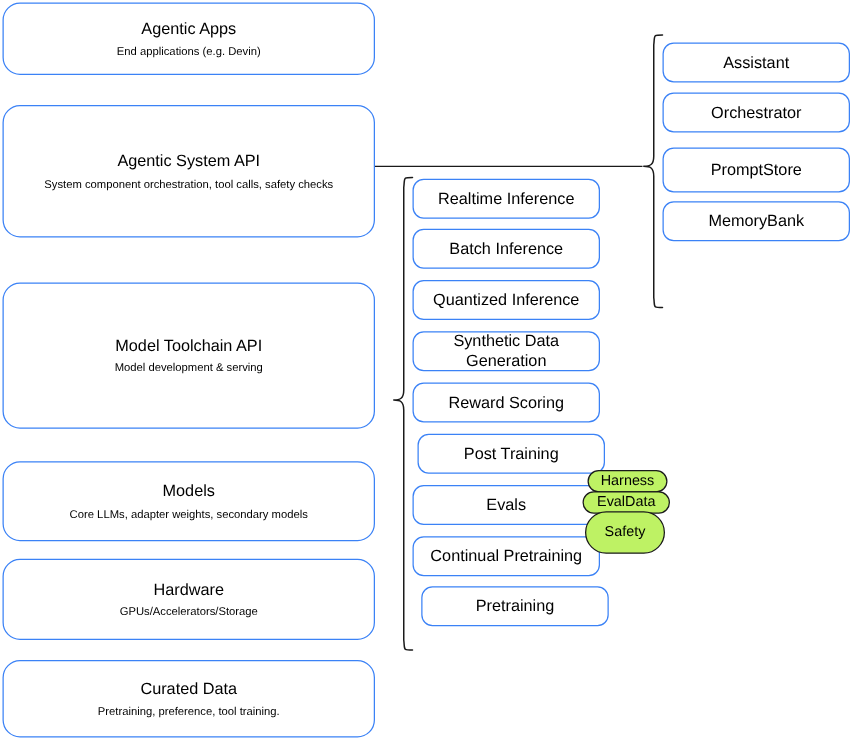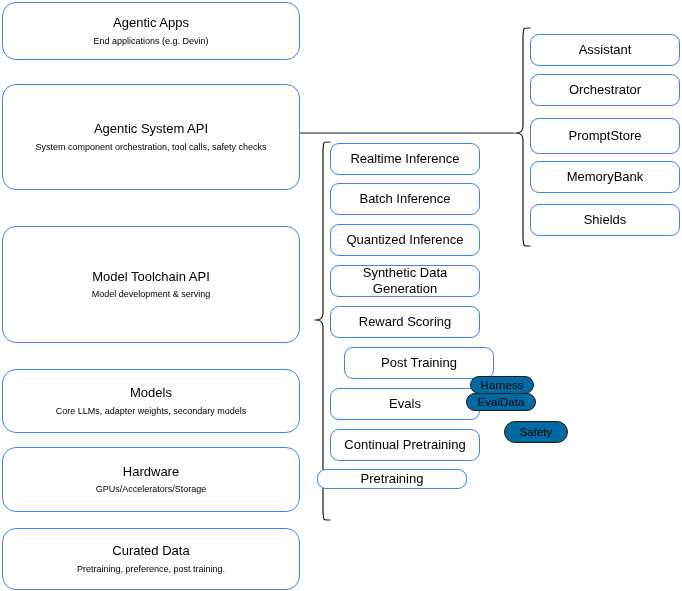--- a/index.html
+++ b/index.html
@@ -43,21 +43,21 @@
     color: #000;
     margin-top: 5px;
   }
   .chip {
     font-size: 13px;
     border-radius: 9px;
   }
   .pill {
     position: absolute;
     box-sizing: border-box;
-    background: #0369a1;
+    background: #bef264;
     border: 1px solid #1a1a1a;
     border-radius: 999px;
     font-size: 11.5px;
     display: flex;
     align-items: center;
     justify-content: center;
     text-align: center;
     z-index: 5;
   }
   .brace {
@@ -99,21 +99,21 @@
     <div class="sub">GPUs/Accelerators/Storage</div>
   </div>
 
   <div class="node layer" style="left:2px; top:369px; width:298px; height:64px;">
     <div class="title">Models</div>
     <div class="sub">Core LLMs, adapter weights, secondary models</div>
   </div>
 
   <div class="node layer" style="left:2px; top:528px; width:298px; height:62px;">
     <div class="title">Curated Data</div>
-    <div class="sub">Pretraining, preference, post training.</div>
+    <div class="sub">Pretraining, preference, tool training.</div>
   </div>
 
   <div class="connector" style="left:300px; top:126px; width:216px; height:14px;">
     <svg width="216" height="14" viewBox="0 0 216 14">
       <path d="M0 7 L214 7" fill="none" stroke="#1a1a1a" stroke-width="1"></path>
     </svg>
   </div>
 
   <div class="brace" style="left:512px; top:26px; width:20px; height:222px;">
     <svg width="20" height="222" viewBox="0 0 20 222">
@@ -126,23 +126,20 @@
   </div>
   <div class="node chip" style="left:530px; top:74px; width:150px; height:32px;">
     <span>Orchestrator</span>
   </div>
   <div class="node chip" style="left:530px; top:118px; width:150px; height:36px;">
     <span>PromptStore</span>
   </div>
   <div class="node chip" style="left:530px; top:161px; width:150px; height:32px;">
     <span>MemoryBank</span>
   </div>
-  <div class="node chip" style="left:530px; top:204px; width:150px; height:32px;">
-    <span>Shields</span>
-  </div>
 
   <div class="brace" style="left:312px; top:140px; width:20px; height:382px;">
     <svg width="20" height="382" viewBox="0 0 20 382">
       <path d="M18 2 C10 2 12 2 11 10 L11 172 C11 179 8 180 3 180 C8 180 11 181 11 188 L11 372 C12 380 10 380 18 380" fill="none" stroke="#1a1a1a" stroke-width="1.2" stroke-linecap="round" stroke-linejoin="round"></path>
     </svg>
   </div>
 
   <div class="node chip" style="left:330px; top:143px; width:150px; height:32px;">
     <span>Realtime Inference</span>
   </div>
@@ -151,36 +148,36 @@
   </div>
   <div class="node chip" style="left:330px; top:265px; width:150px; height:32px;">
     <span>Synthetic Data Generation</span>
   </div>
   <div class="node chip" style="left:330px; top:224px; width:150px; height:32px;">
     <span>Quantized Inference</span>
   </div>
   <div class="node chip" style="left:330px; top:306px; width:150px; height:32px;">
     <span>Reward Scoring</span>
   </div>
-  <div class="node chip" style="left:344px; top:347px; width:150px; height:32px;">
+  <div class="node chip" style="left:334px; top:347px; width:150px; height:32px;">
     <span>Post Training</span>
   </div>
   <div class="node chip" style="left:330px; top:388px; width:150px; height:32px;">
     <span>Evals</span>
   </div>
   <div class="node chip" style="left:330px; top:429px; width:150px; height:32px;">
     <span>Continual Pretraining</span>
   </div>
-  <div class="node chip" style="left:317px; top:469px; width:150px; height:20px;">
+  <div class="node chip" style="left:337px; top:469px; width:150px; height:32px;">
     <span>Pretraining</span>
   </div>
 
   <div class="pill" style="left:470px; top:376px; width:64px; height:18px;">
     <span>Harness</span>
   </div>
   <div class="pill" style="left:466px; top:393px; width:70px; height:18px;">
     <span>EvalData</span>
   </div>
-  <div class="pill" style="left:468px; top:421px; width:64px; height:22px;margin-left:36px;">
+  <div class="pill" style="left:468px; top:409px; width:64px; height:34px;">
     <span>Safety</span>
   </div>
 
 </div>
 
 </body></html>

